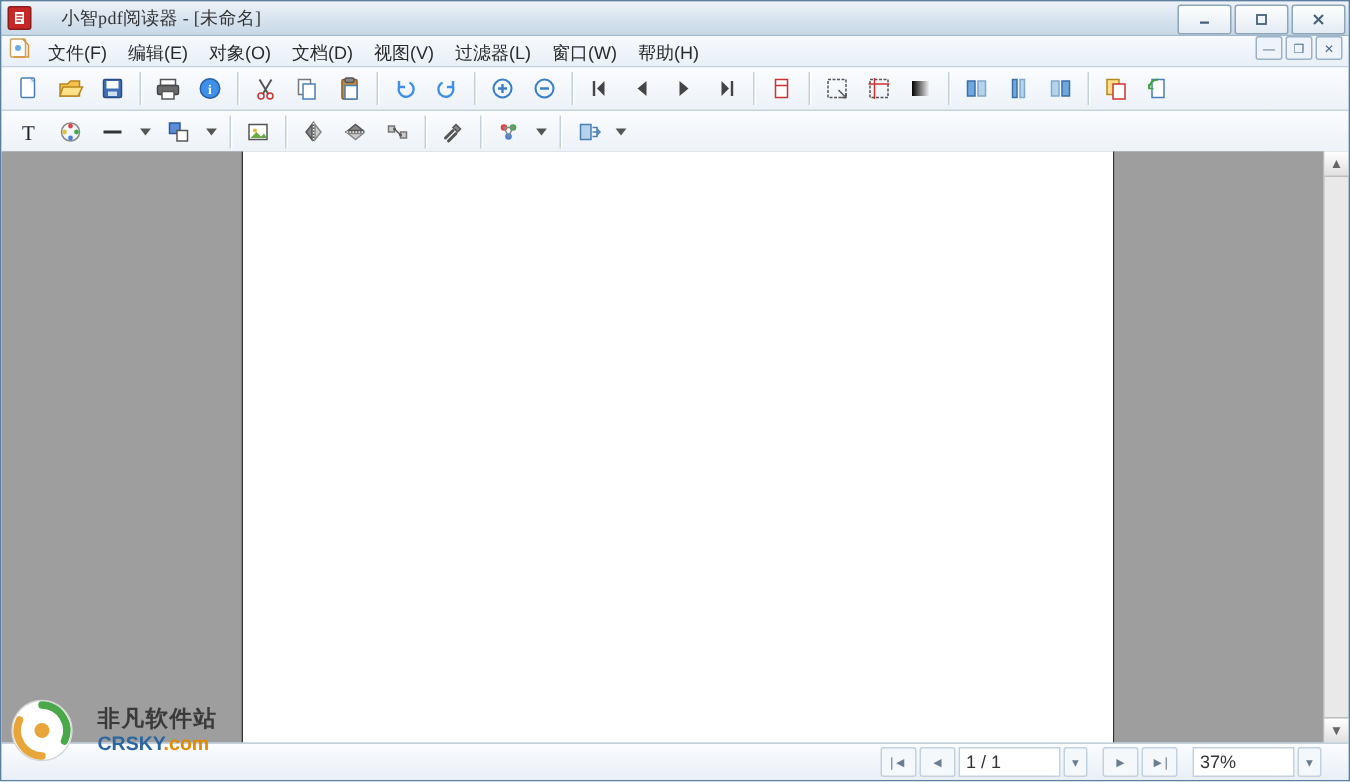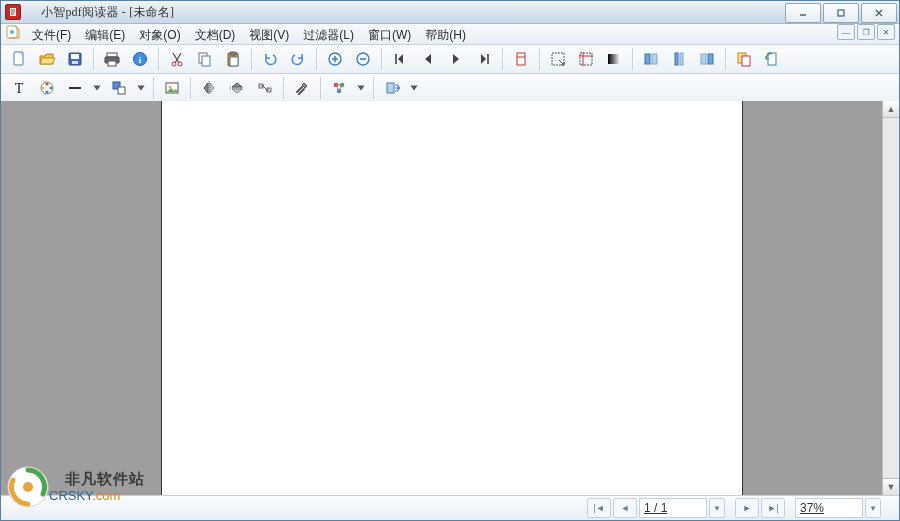--- a/index.html
+++ b/index.html
@@ -32,28 +32,28 @@
 .content{position:absolute;top:100px;bottom:25px;left:0;right:0;display:flex;background:#9e9e9e;}
 .gutter{flex:0 0 160px;background:#9e9e9e;}
 .page{flex:1 1 auto;background:#fff;border-left:1px solid #333;border-right:1px solid #333;}
 .vscroll{position:absolute;top:100px;bottom:25px;right:0;width:16px;background:#e9e9e9;border-left:1px solid #bdbdbd;}
 .vscroll .arrow{height:16px;display:flex;align-items:center;justify-content:center;color:#666;font-size:9px;background:linear-gradient(#fff,#e0e0e0);border-bottom:1px solid #bdbdbd;}
 .vscroll .arrow.down{position:absolute;bottom:0;width:100%;border-top:1px solid #bdbdbd;border-bottom:none;}
 
 
 .statusbar{position:absolute;left:0;right:0;bottom:0;height:24px;background:linear-gradient(#fbfcfe,#e8eff6);border-top:1px solid #c3d1de;display:flex;align-items:center;justify-content:flex-end;padding-right:18px;gap:2px;}
 .sbtn{width:22px;height:18px;border:1px solid #c3d1de;background:#f4f8fb;border-radius:2px;display:flex;align-items:center;justify-content:center;color:#6b7e8f;font-size:9px;}
-.sfield{width:58px;height:18px;border:1px solid #c3d1de;background:#fff;display:flex;align-items:center;padding:0 4px;color:#333;text-decoration:underline;}
+.sfield{width:58px;height:18px;border:1px solid #c3d1de;background:#fff;display:flex;align-items:center;padding:0 4px;color:#333;}
 .ssep{width:6px;}
 
 
 .watermark{position:absolute;left:6px;bottom:10px;width:140px;height:44px;font-family:Arial,sans-serif;}
 .watermark .logo{position:absolute;left:0;top:0;width:42px;height:42px;}
 .watermark .cn{position:absolute;left:58px;top:4px;font-size:15px;font-weight:700;letter-spacing:1px;color:#3a3a3a;}
-.watermark .en{position:absolute;left:42px;top:22px;font-size:13px;font-weight:400;color:#2b679e;}
+.watermark .en{position:absolute;left:58px;top:22px;font-size:13px;font-weight:700;color:#2b679e;}
 .watermark .en .com{color:#e08a00;}
 </style>
 </head>
 <body>
 
 <div class="window">
 
   <div class="titlebar">
     <span class="appicon">
       <svg viewBox="0 0 10 10">

